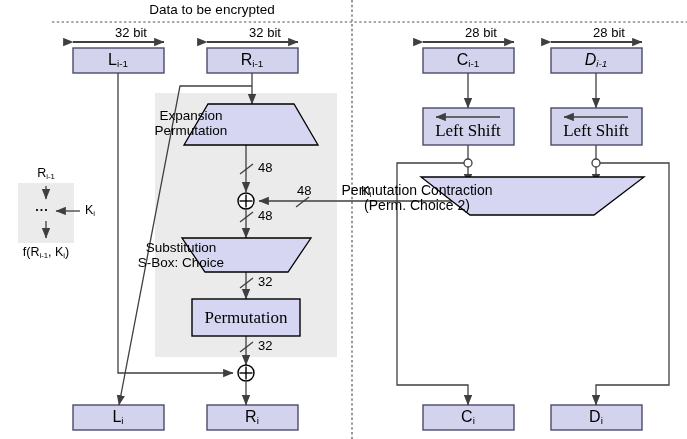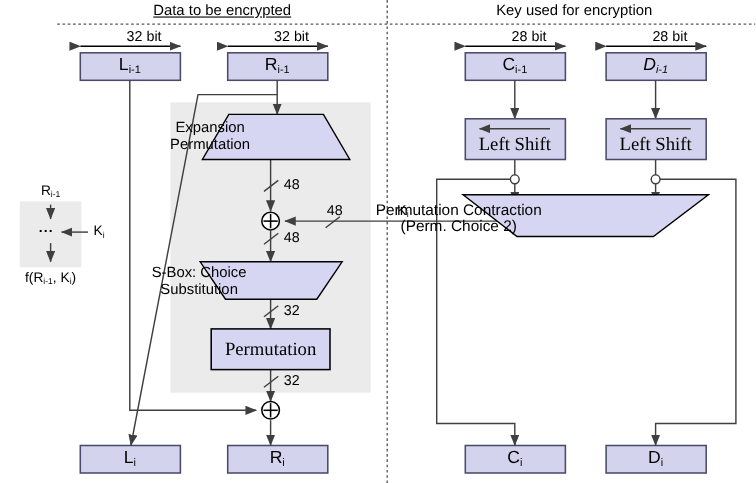--- a/index.html
+++ b/index.html
@@ -136,22 +136,21 @@
 
     <polygon points="421,177 644,177 594,215 470,215" fill="#d6d6f2" stroke="#000" stroke-width="1.3"></polygon>
 
     <g stroke="#3f3f3f" stroke-width="1.3" fill="none">
       <line x1="46" y1="186" x2="46" y2="199" marker-end="url(#ah)"></line>
       <line x1="46" y1="221" x2="46" y2="238" marker-end="url(#ah)"></line>
       <line x1="80" y1="211" x2="56" y2="211" marker-end="url(#ahL)"></line>
     </g>
   </svg>
 
-  <div class="lbl hdr ctr" style="left:202px;top:2px;text-decoration:underline;">Data to be encrypted</div>
-  <div class="lbl hdr ctr" style="left:522px;top:2px;">Key used for encryption</div>
+  <div class="lbl hdr ctr" style="left:212px;top:2px;">Data to be encrypted</div>
 
   <div class="lbl bitlbl ctr" style="left:118px;top:25px;">32 bit</div>
   <div class="lbl bitlbl ctr" style="left:252px;top:25px;">32 bit</div>
   <div class="lbl bitlbl ctr" style="left:468px;top:25px;">28 bit</div>
   <div class="lbl bitlbl ctr" style="left:596px;top:25px;">28 bit</div>
 
   <div class="lbl boxtxt ctr" style="left:118px;top:51px;"><span>L</span><sub>i-1</sub></div>
   <div class="lbl boxtxt ctr" style="left:252px;top:51px;"><span>R</span><sub>i-1</sub></div>
   <div class="lbl boxtxt ctr" style="left:468px;top:51px;"><span>C</span><sub>i-1</sub></div>
   <div class="lbl boxtxt ctr" style="left:596px;top:51px;font-style:italic;"><span>D</span><sub>i-1</sub></div>
@@ -160,22 +159,22 @@
   <div class="lbl boxtxt ctr" style="left:252px;top:408px;"><span>R</span><sub>i</sub></div>
   <div class="lbl boxtxt ctr" style="left:468px;top:408px;"><span>C</span><sub>i</sub></div>
   <div class="lbl boxtxt ctr" style="left:596px;top:408px;"><span>D</span><sub>i</sub></div>
 
   <div class="lbl shapetxt ctr" style="left:251px;top:108px;width:120px;margin-left:-60px;">
     <div>Expansion</div>
     <div>Permutation</div>
   </div>
 
   <div class="lbl shapetxt ctr" style="left:246px;top:240px;width:130px;margin-left:-65px;">
+    <div>Substitution</div>
     <div>S-Box: Choice</div>
-    <div>Substitution</div>
   </div>
 
   <div class="lbl permtxt ctr" style="left:246px;top:308px;">Permutation</div>
 
   <div class="lbl permtxt ctr" style="left:468px;top:121px;">Left Shift</div>
   <div class="lbl permtxt ctr" style="left:596px;top:121px;">Left Shift</div>
 
   <div class="lbl shapetxt ctr" style="left:532px;top:183px;width:230px;margin-left:-115px;">
     <div style="font-size:14px;">Permutation Contraction</div>
     <div style="font-size:14px;">(Perm. Choice 2)</div>

